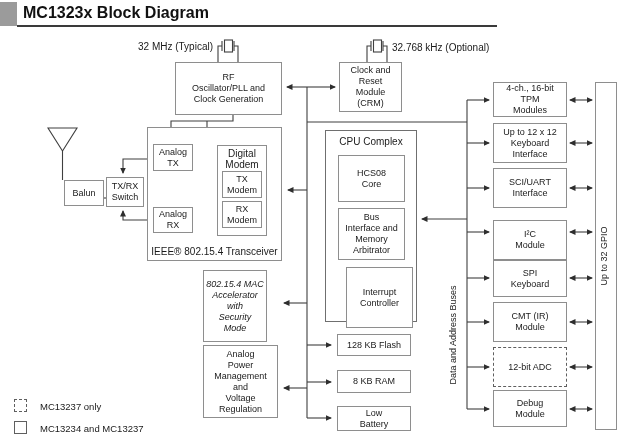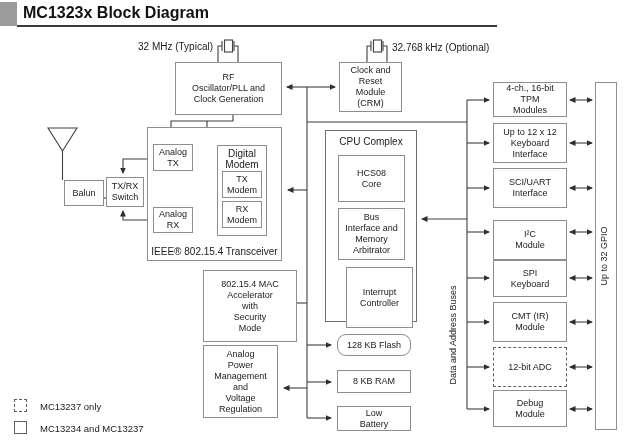--- a/index.html
+++ b/index.html
@@ -138,32 +138,32 @@
   <div class="frame-label" style="left:325px;top:136px;width:92px;">CPU Complex</div>
   <div class="box" style="left:338px;top:155px;width:67px;height:47px;">HCS08
 Core</div>
   <div class="box" style="left:338px;top:208px;width:67px;height:52px;">Bus
 Interface and
 Memory
 Arbitrator</div>
   <div class="box" style="left:346px;top:267px;width:67px;height:61px;">Interrupt
 Controller</div>
 
-  <div class="box" style="left:203px;top:270px;width:94px;height:72px;">802.15.4 MAC
+  <div class="box" style="left:203px;top:270px;width:64px;height:72px;font-style:italic;">802.15.4 MAC
 Accelerator
 with
 Security
 Mode</div>
   <div class="box" style="left:203px;top:345px;width:75px;height:73px;">Analog
 Power
 Management
 and
 Voltage
 Regulation</div>
-  <div class="box" style="left:337px;top:334px;width:74px;height:22px;border-radius:9px;">128 KB Flash</div>
+  <div class="box" style="left:337px;top:334px;width:74px;height:22px;">128 KB Flash</div>
   <div class="box" style="left:337px;top:370px;width:74px;height:23px;">8 KB RAM</div>
   <div class="box" style="left:337px;top:406px;width:74px;height:25px;">Low
 Battery</div>
 
   <div class="box" style="left:493px;top:82px;width:74px;height:35px;">4-ch., 16-bit
 TPM
 Modules</div>
   <div class="box" style="left:493px;top:123px;width:74px;height:40px;">Up to 12 x 12
 Keyboard
 Interface</div>

